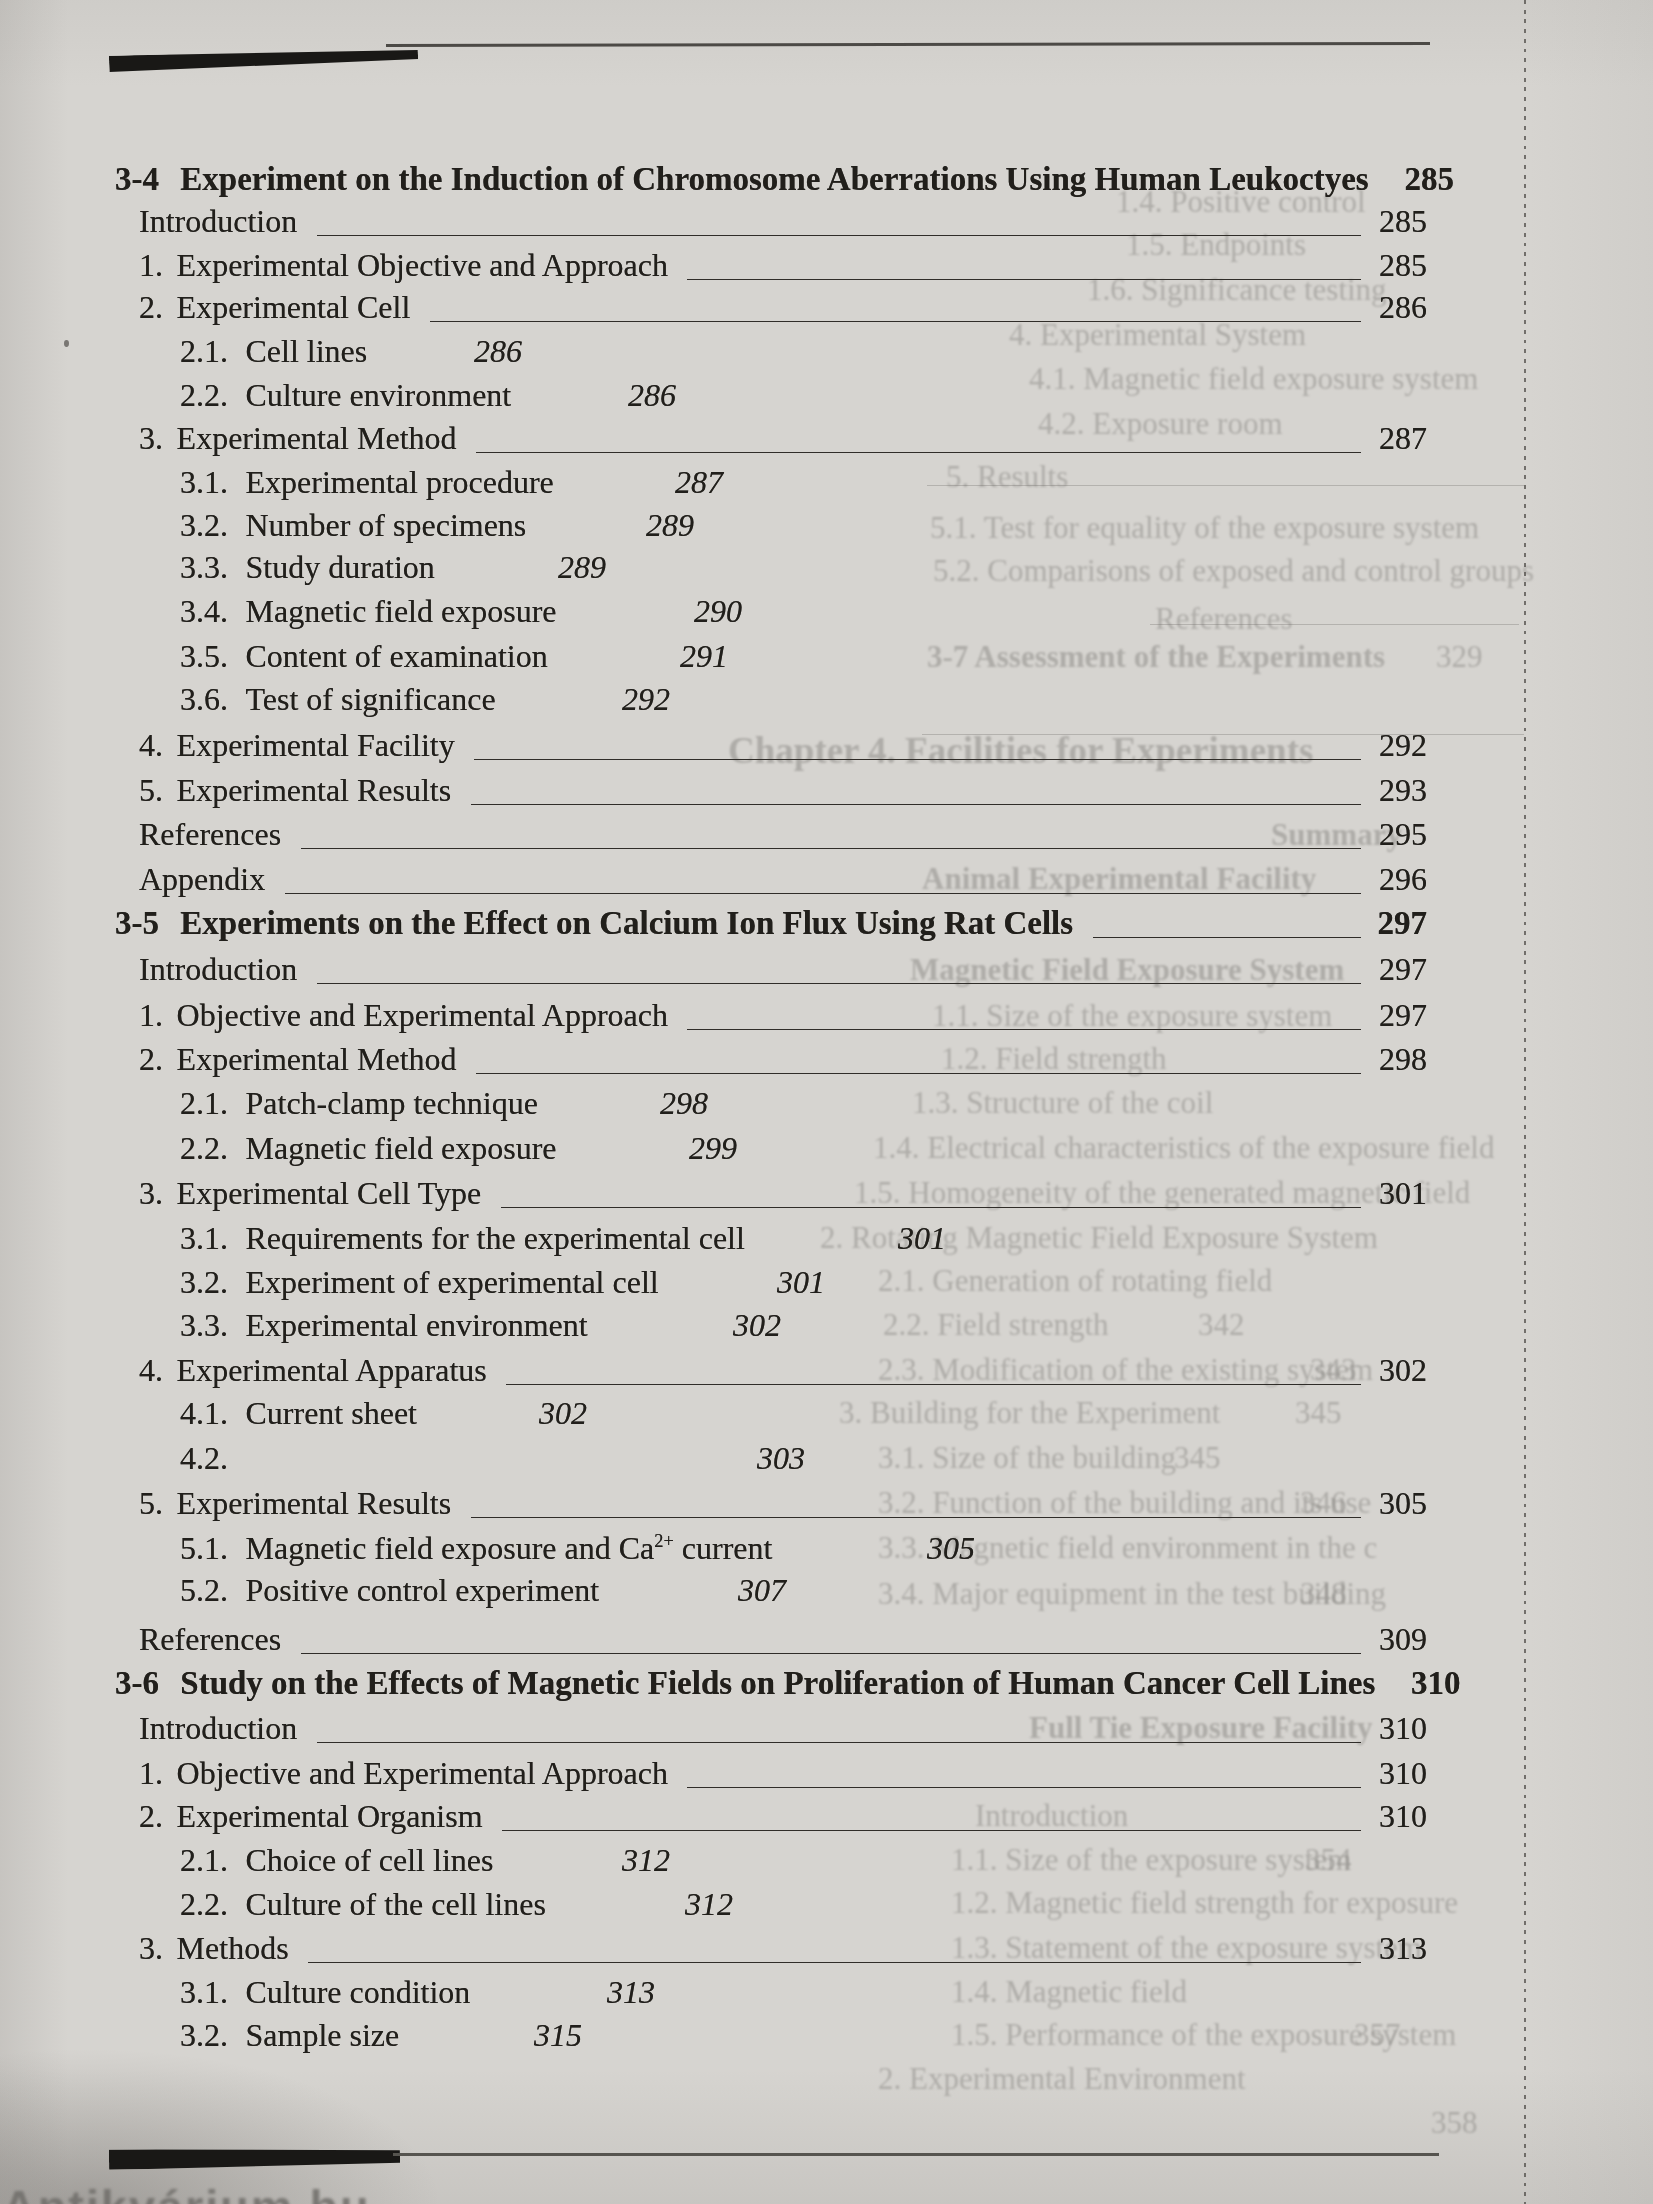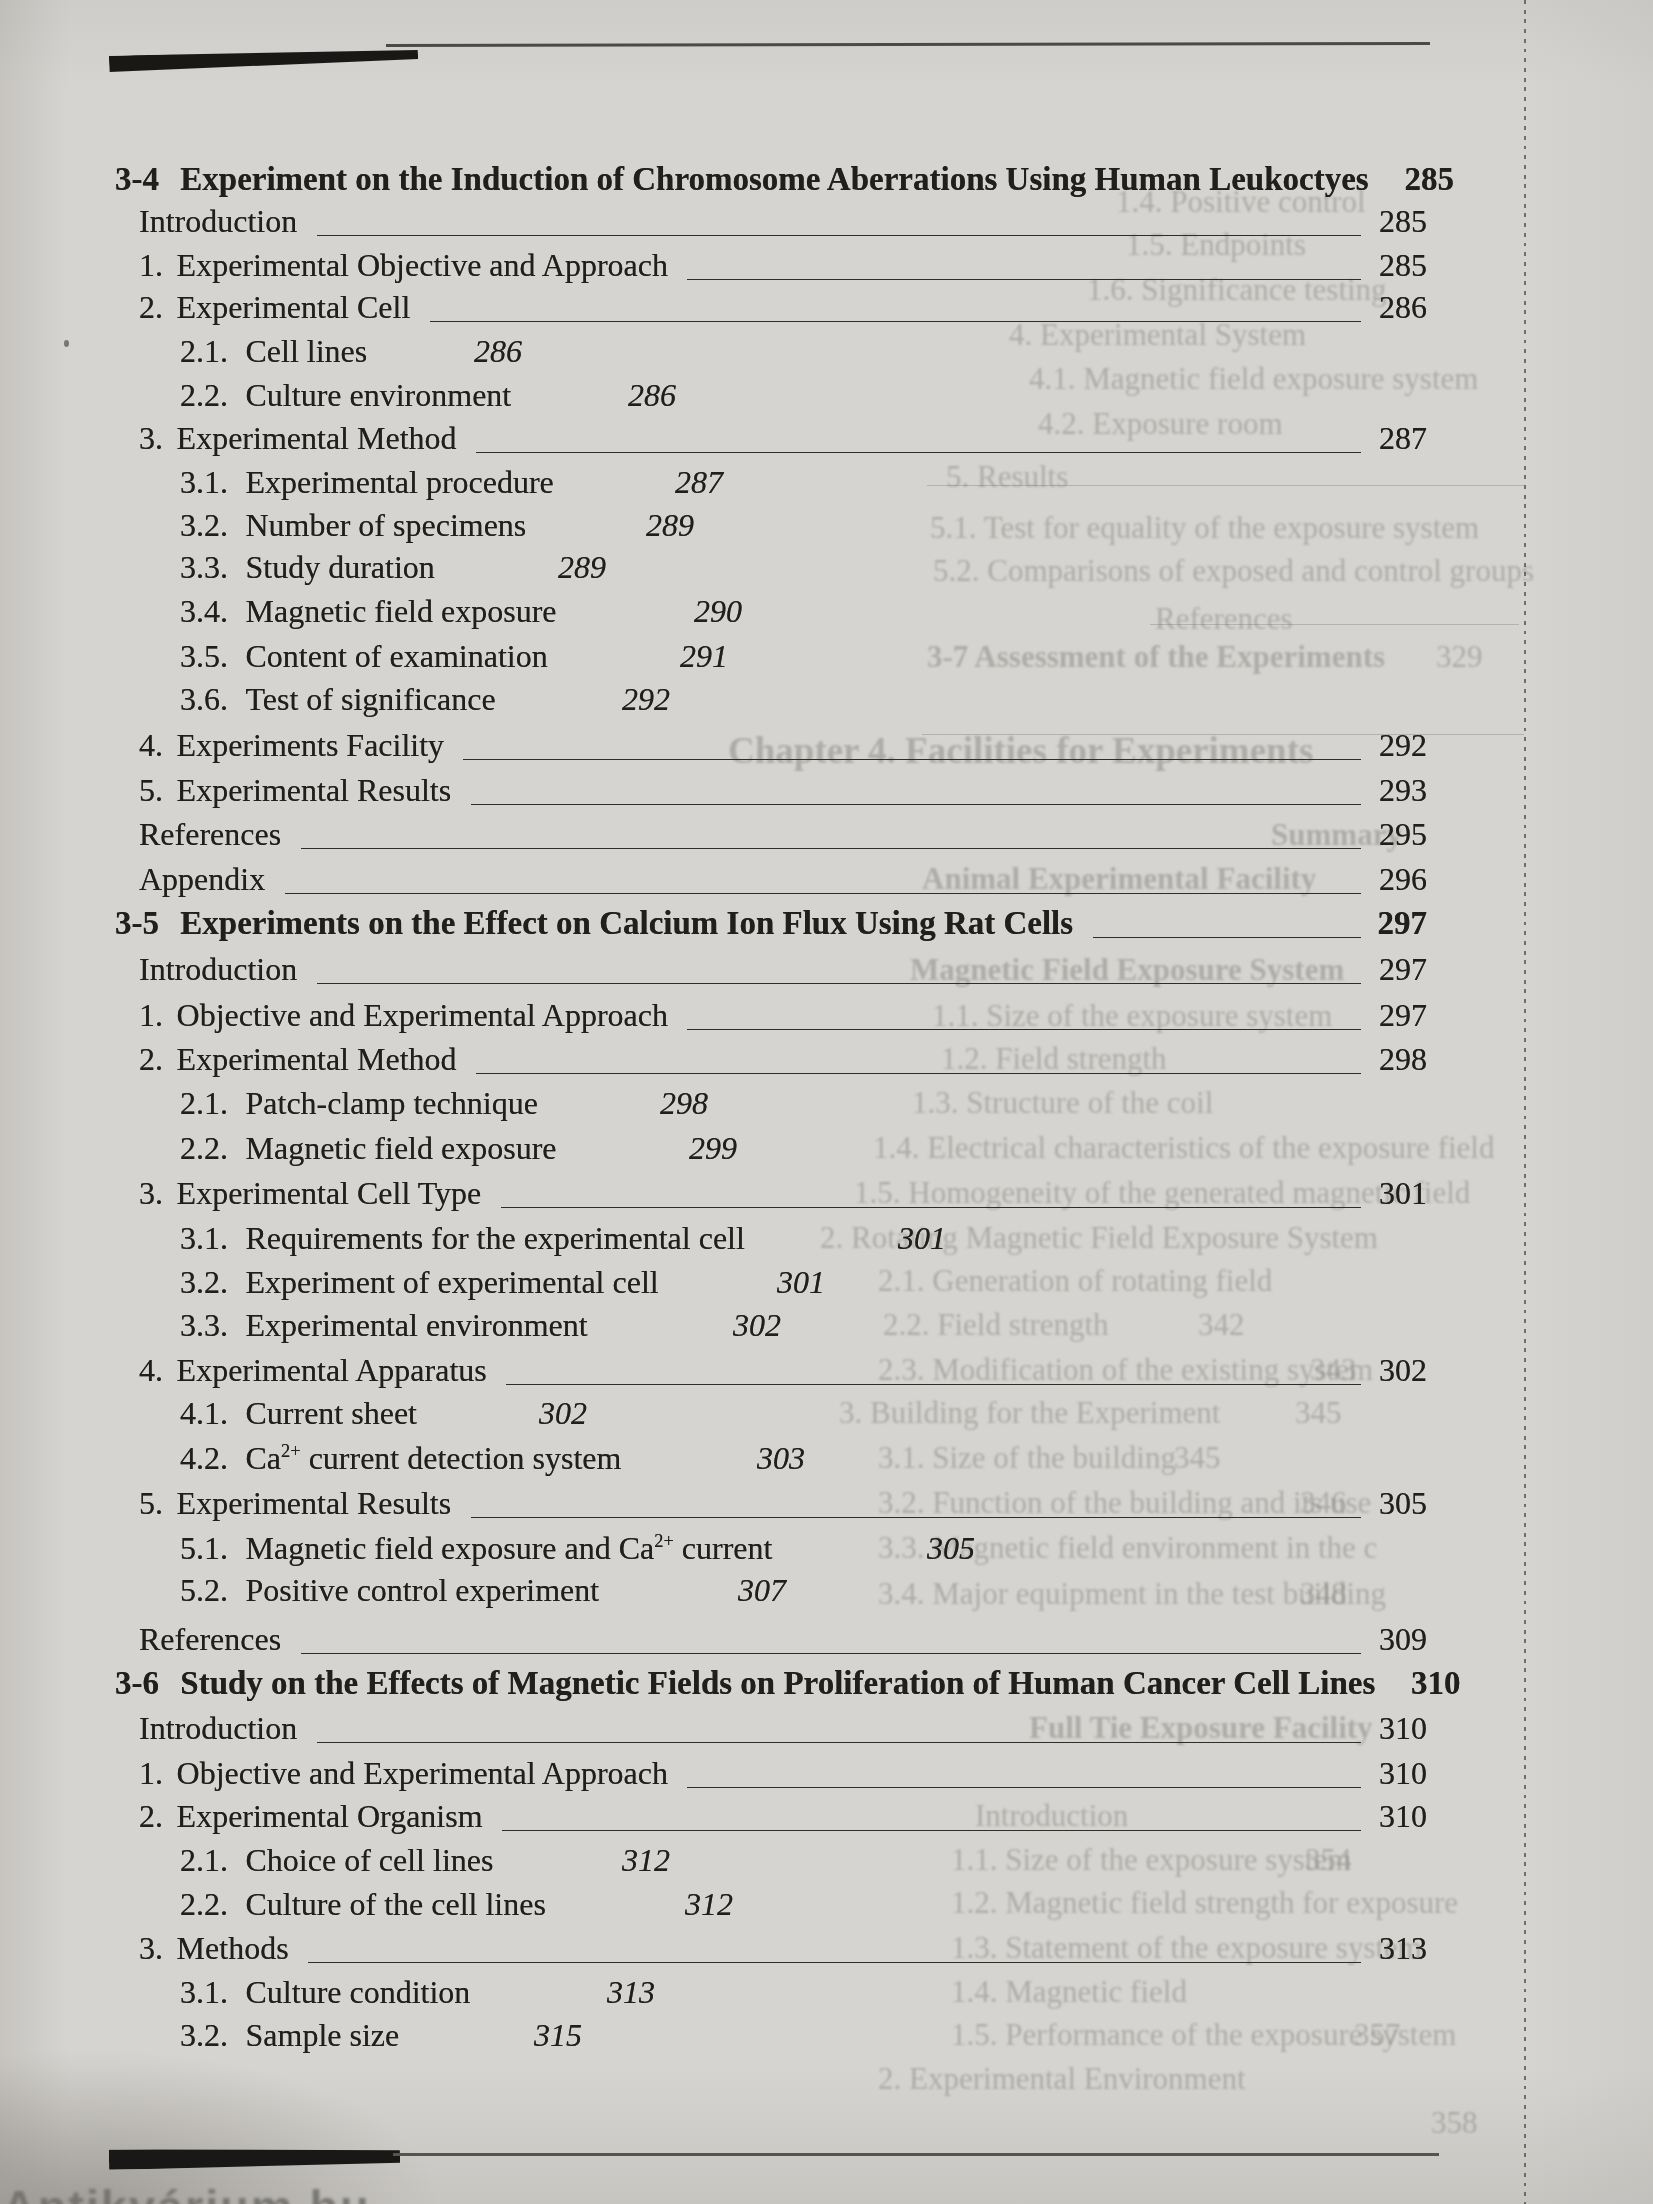--- a/index.html
+++ b/index.html
@@ -178,21 +178,21 @@
         <span class="label">Content of examination</span>
         <span class="inline-page" style="left: 500px;">291</span>
       </div>
       <div class="row sub" style="top: 678px; left: 180px; width: 1247px;">
         <span class="num">3.6.</span>
         <span class="label">Test of significance</span>
         <span class="inline-page" style="left: 442px;">292</span>
       </div>
       <div class="row entry" style="top: 724px; left: 139px; width: 1288px;">
         <span class="num">4.</span>
-        <span class="label">Experiments Facility</span>
+        <span class="label">Experimental Facility</span>
         <div class="leader"></div>
         <span class="page-num">292</span>
       </div>
       <div class="row entry" style="top: 769px; left: 139px; width: 1288px;">
         <span class="num">5.</span>
         <span class="label">Experimental Results</span>
         <div class="leader"></div>
         <span class="page-num">293</span>
       </div>
       <div class="row entry" style="top: 813px; left: 139px; width: 1288px;">
@@ -265,21 +265,20 @@
         <div class="leader"></div>
         <span class="page-num">302</span>
       </div>
       <div class="row sub" style="top: 1392px; left: 180px; width: 1247px;">
         <span class="num">4.1.</span>
         <span class="label">Current sheet</span>
         <span class="inline-page" style="left: 359px;">302</span>
       </div>
       <div class="row sub" style="top: 1437px; left: 180px; width: 1247px;">
         <span class="num">4.2.</span>
-        <span class="label">Ca<span class="supscript">2+</span> current detection system</span>
         <span class="inline-page" style="left: 577px;">303</span>
       </div>
       <div class="row entry" style="top: 1482px; left: 139px; width: 1288px;">
         <span class="num">5.</span>
         <span class="label">Experimental Results</span>
         <div class="leader"></div>
         <span class="page-num">305</span>
       </div>
       <div class="row sub" style="top: 1527px; left: 180px; width: 1247px;">
         <span class="num">5.1.</span>

